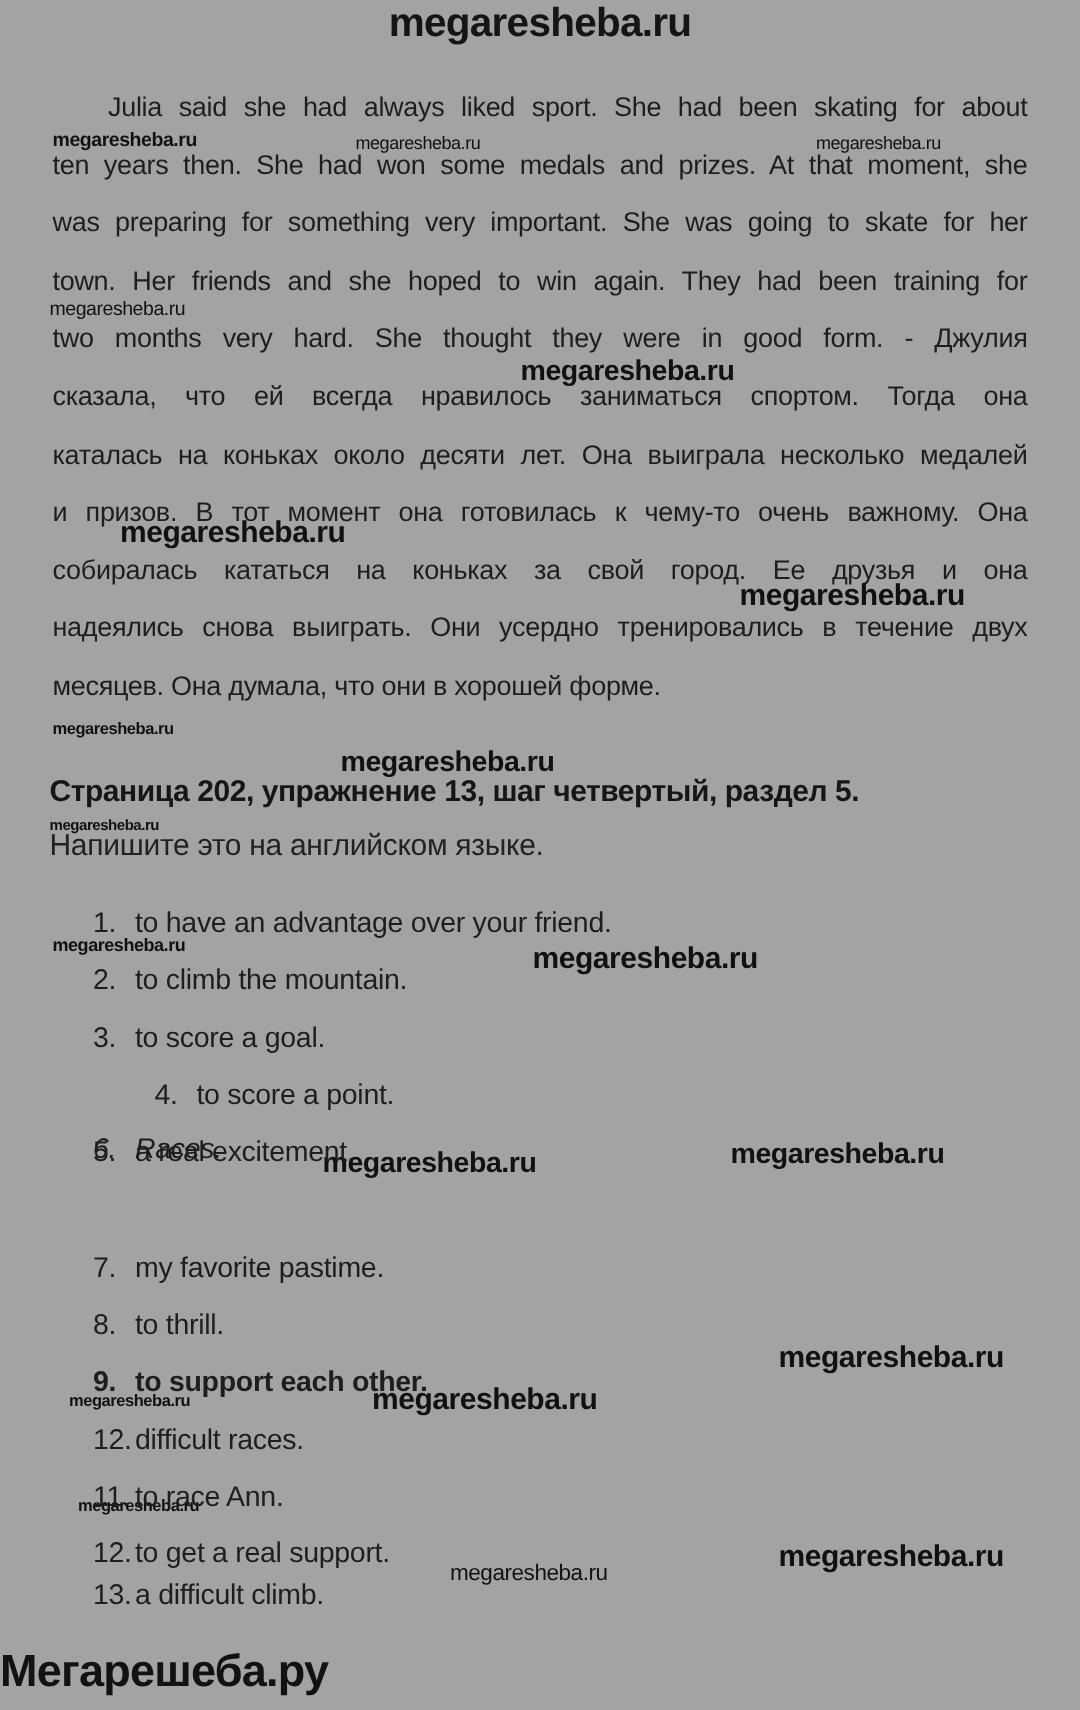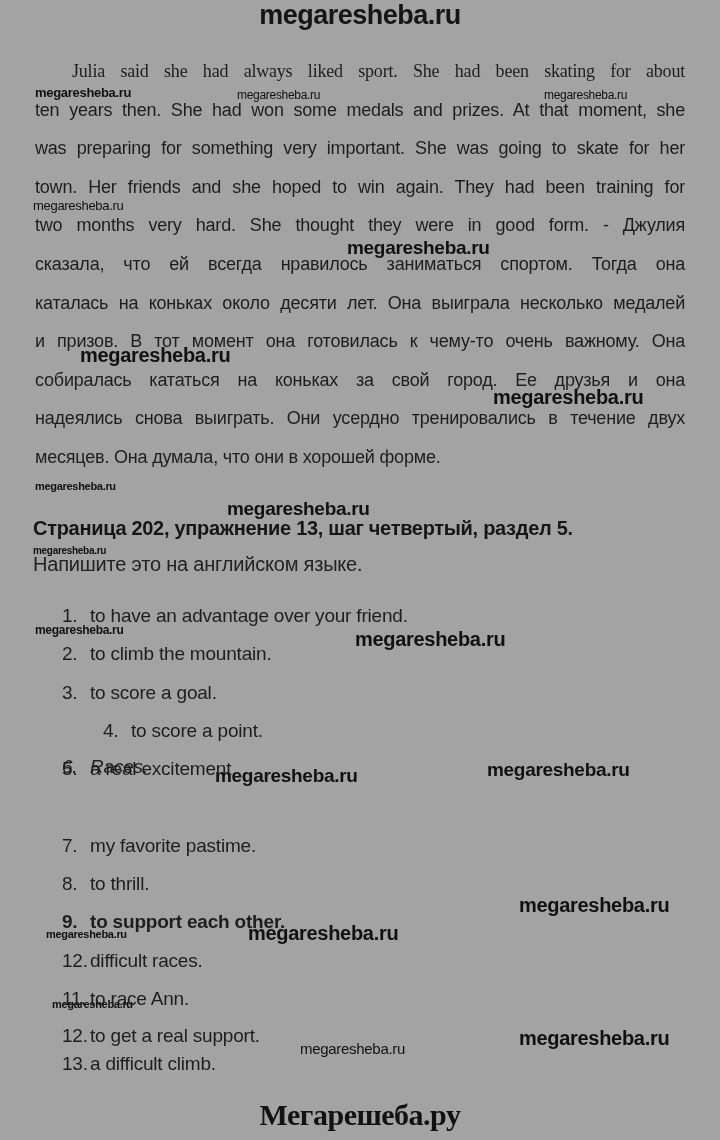--- a/index.html
+++ b/index.html
@@ -23,21 +23,21 @@
   }
   .pline{
     height:38.6px;line-height:38.6px;
     white-space:nowrap;
   }
   .pline.just{
     white-space:normal;
     text-align:justify;
     text-align-last:justify;
   }
-  .pline.indent{text-indent:37px;font-family:Liberation Serif, serif;}
+  .pline.indent{text-indent:37px;}
   .heading{
     position:absolute;top:517px;left:33px;width:660px;
     font-size:20px;font-weight:700;letter-spacing:-0.3px;color:#161616;
   }
   .instruction{
     position:absolute;top:553px;left:33px;width:660px;
     font-size:20px;letter-spacing:-0.2px;color:#222;
   }
   .list-item{
     position:absolute;left:62px;
@@ -49,24 +49,23 @@
   }
   .watermark{
     position:absolute;
     white-space:nowrap;
     color:#111;
     letter-spacing:-0.3px;
     line-height:1;
   }
   .bottom-title{
     position:absolute;top:1098px;left:0;width:720px;
-    text-align:center;
+    text-align:left;
     font-size:30px;font-weight:700;letter-spacing:-0.5px;
     color:#121212;
-    font-family:Liberation Serif, serif;
   }
 </style>
 </head>
 <body>
 
 <div class="page">
 
   <div class="top-title">megaresheba.ru</div>
 
   <div class="paragraph">

